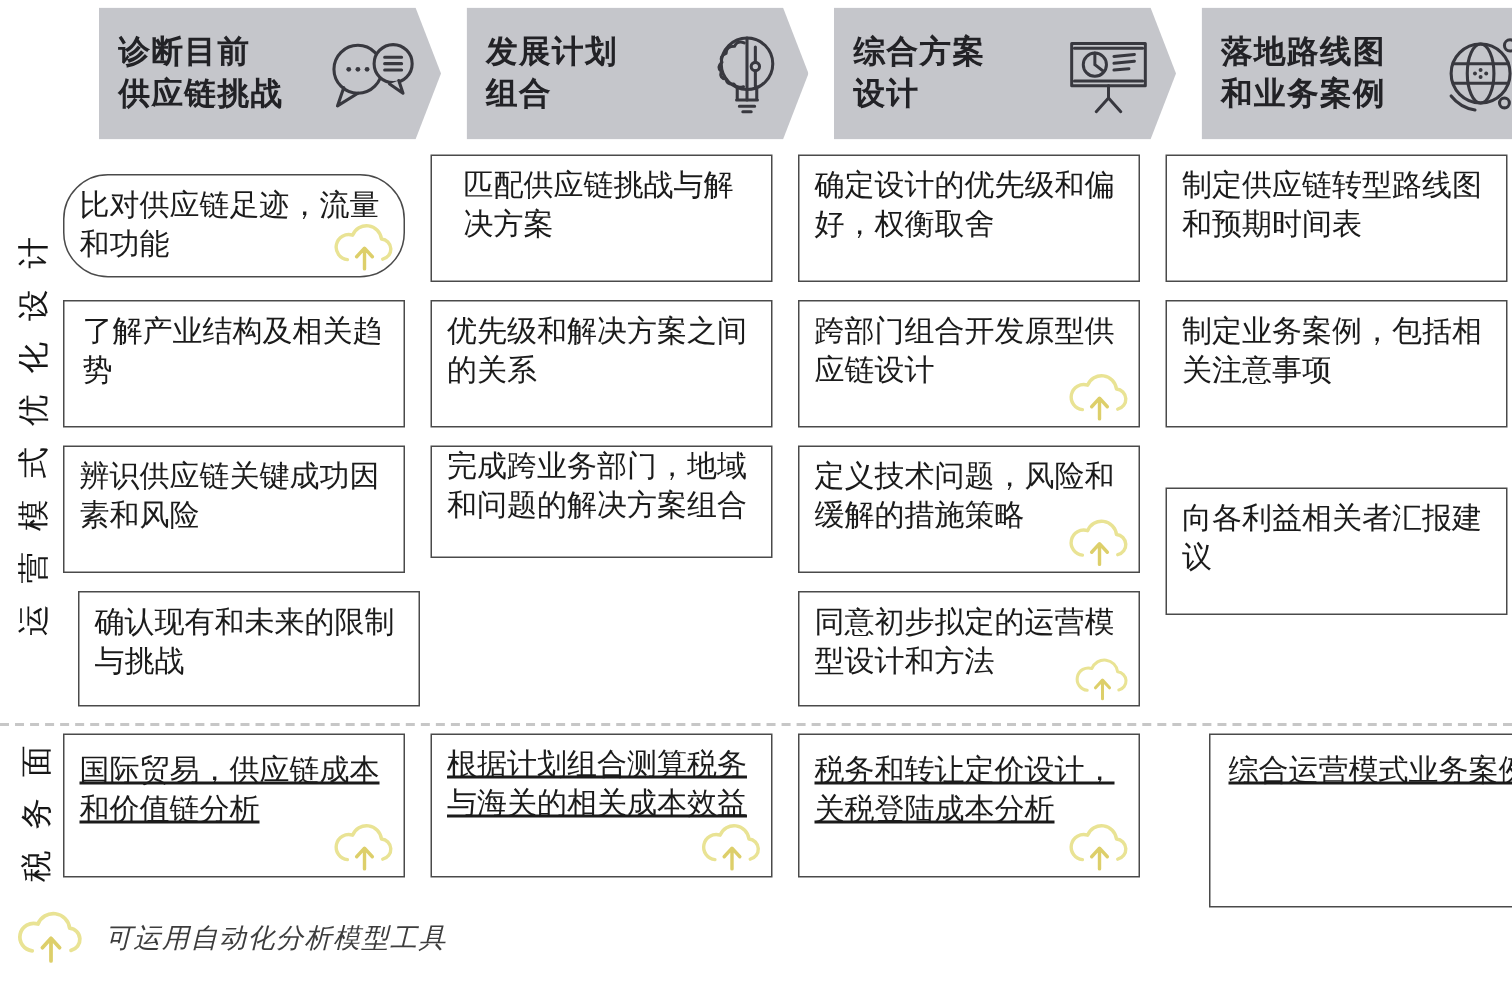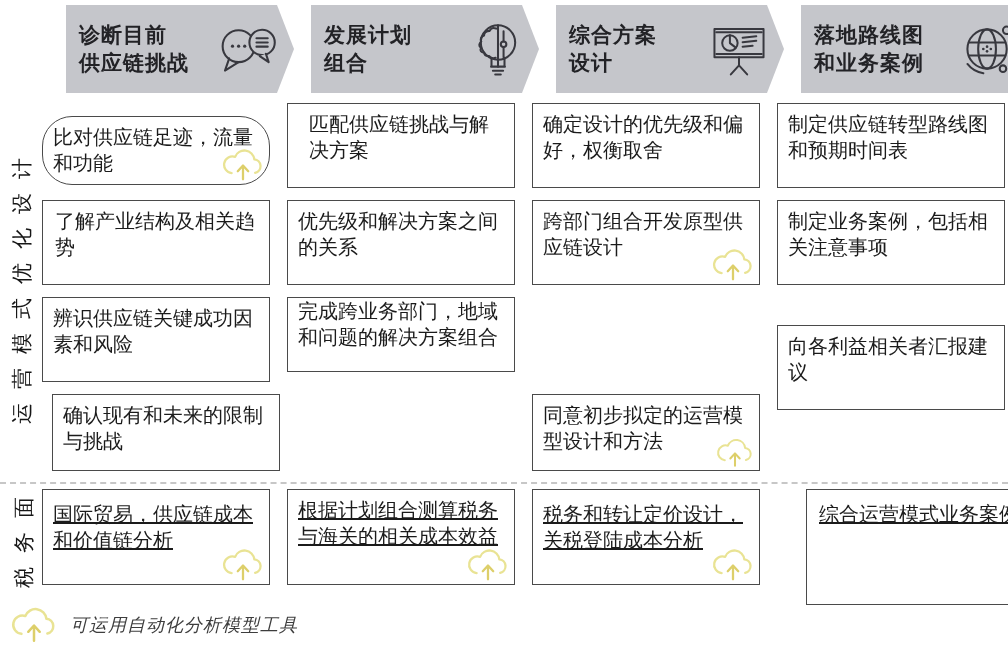--- a/index.html
+++ b/index.html
@@ -159,20 +159,28 @@
         <path d="M33 40 V49 M33 49 l-9 10 M33 49 l9 10"></path>
       </svg>
     </span>
   </div>
 
   <div class="task-box" style="left:532px;top:103px;height:85px;">
     <span>确定设计的优先级和偏好，权衡取舍</span>
   </div>
   <div class="task-box" style="left:532px;top:200px;height:85px;">
     <span>跨部门组合开发原型供应链设计</span>
+    <span class="cloud-badge">
+      <svg width="44" height="38" viewBox="0 0 46 40">
+          <use href="#cloud-shape"></use>
+        </svg>
+    </span>
+  </div>
+  <div class="task-box" style="left:532px;top:297px;height:85px;">
+    <span>定义技术问题，风险和缓解的措施策略</span>
     <span class="cloud-badge">
       <svg width="44" height="38" viewBox="0 0 46 40">
           <use href="#cloud-shape"></use>
         </svg>
     </span>
   </div>
   <div class="task-box" style="left:532px;top:394px;height:77px;">
     <span>同意初步拟定的运营模型设计和方法</span>
     <span class="cloud-badge">
       <svg width="40" height="34" viewBox="0 0 46 40">

